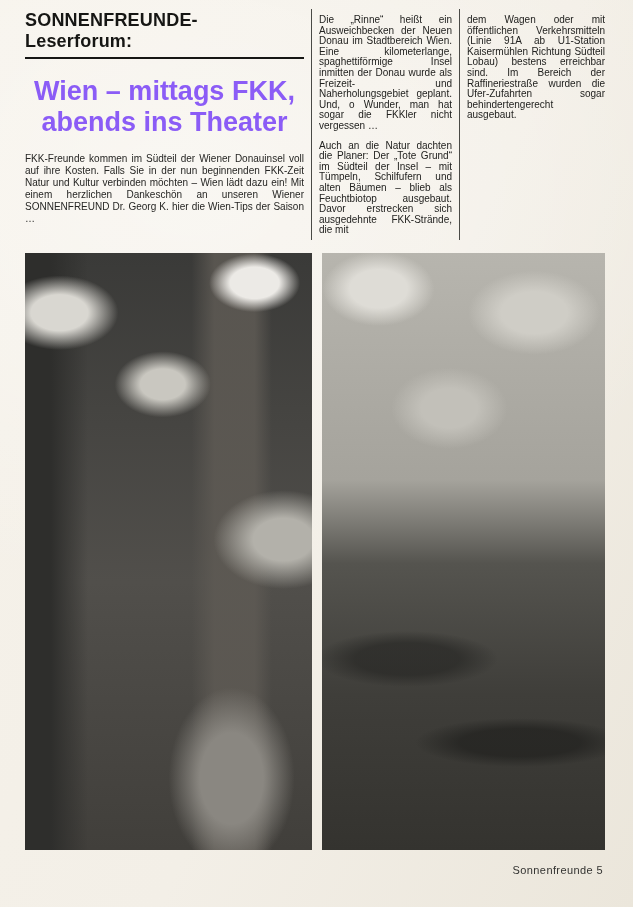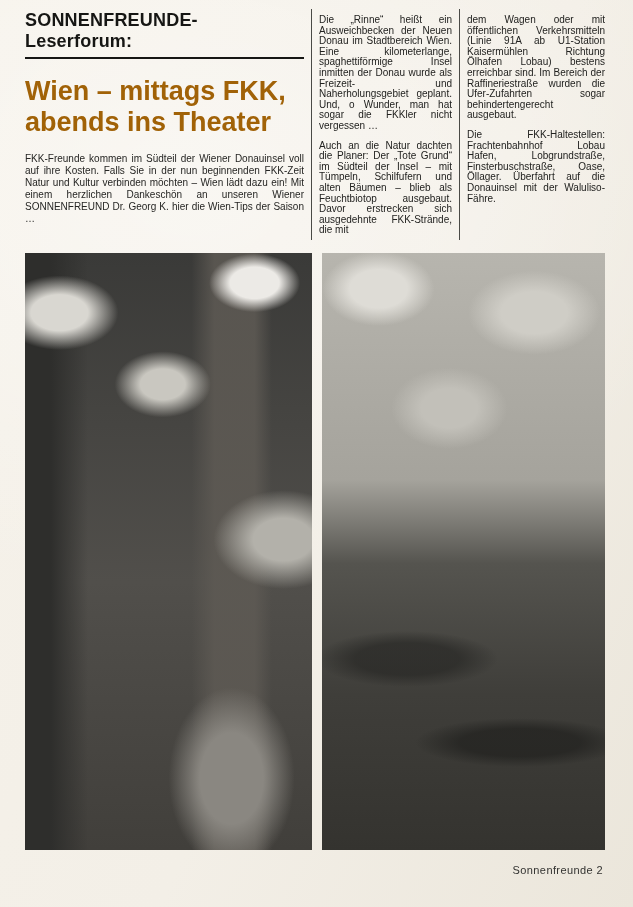--- a/index.html
+++ b/index.html
@@ -38,21 +38,22 @@
     padding-bottom: 5px;
     border-bottom: 2px solid #161614;
     color: #161614;
   }
   .headline {
     margin: 17px 0 0 0;
     font-size: 27px;
     font-weight: bold;
     line-height: 1.14;
     white-space: pre-line;
-    color: #a16207;
+    color: #8b5cf6;
+    text-align: center;
   }
   .intro {
     margin: 15px 0 0 0;
     font-size: 10px;
     line-height: 12px;
     text-align: justify;
     hyphens: auto;
     color: #262624;
   }
 
@@ -140,23 +141,22 @@
   <div class="vrule rule1"></div>
 
   <div class="col-mid">
     <p>Die „Rinne“ heißt ein Ausweichbecken der Neuen Donau im Stadtbereich Wien. Eine kilometerlange, spaghettiförmige Insel inmitten der Donau wurde als Freizeit- und Naherholungsgebiet geplant. Und, o Wunder, man hat sogar die FKKler nicht vergessen …</p>
     <p>Auch an die Natur dachten die Planer: Der „Tote Grund“ im Südteil der Insel – mit Tümpeln, Schilfufern und alten Bäumen – blieb als Feuchtbiotop ausgebaut. Davor erstrecken sich ausgedehnte FKK-Strände, die mit</p>
   </div>
 
   <div class="vrule rule2"></div>
 
   <div class="col-right">
-    <p>dem Wagen oder mit öffentlichen Verkehrsmitteln (Linie 91A ab U1-Station Kaisermühlen Richtung Ölhafen Lobau) bestens erreichbar sind. Im Bereich der Raffineriestraße wurden die Ufer-Zufahrten sogar behindertengerecht ausgebaut.</p>
-    <p>Die FKK-Haltestellen: Frachtenbahnhof Lobau Hafen, Lobgrundstraße, Finsterbuschstraße, Oase, Öllager. Überfahrt auf die Donauinsel mit der Waluliso-Fähre.</p>
+    <p>dem Wagen oder mit öffentlichen Verkehrsmitteln (Linie 91A ab U1-Station Kaisermühlen Richtung Südteil Lobau) bestens erreichbar sind. Im Bereich der Raffineriestraße wurden die Ufer-Zufahrten sogar behindertengerecht ausgebaut.</p>
   </div>
 
   <div class="photo photo-left" title="black-and-white photograph (trees at the riverside)"></div>
 
   <div class="photo photo-right" title="black-and-white photograph (river scene)"></div>
 
-  <div class="footer">Sonnenfreunde 2</div>
+  <div class="footer">Sonnenfreunde 5</div>
 
 </div>
 
 </body></html>

